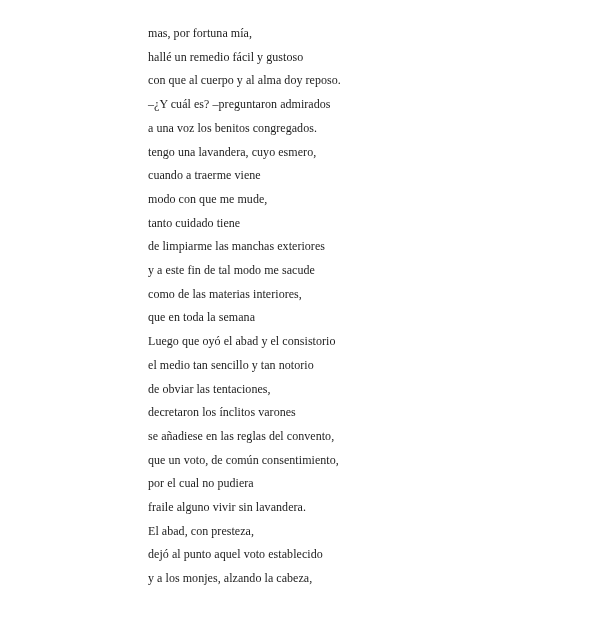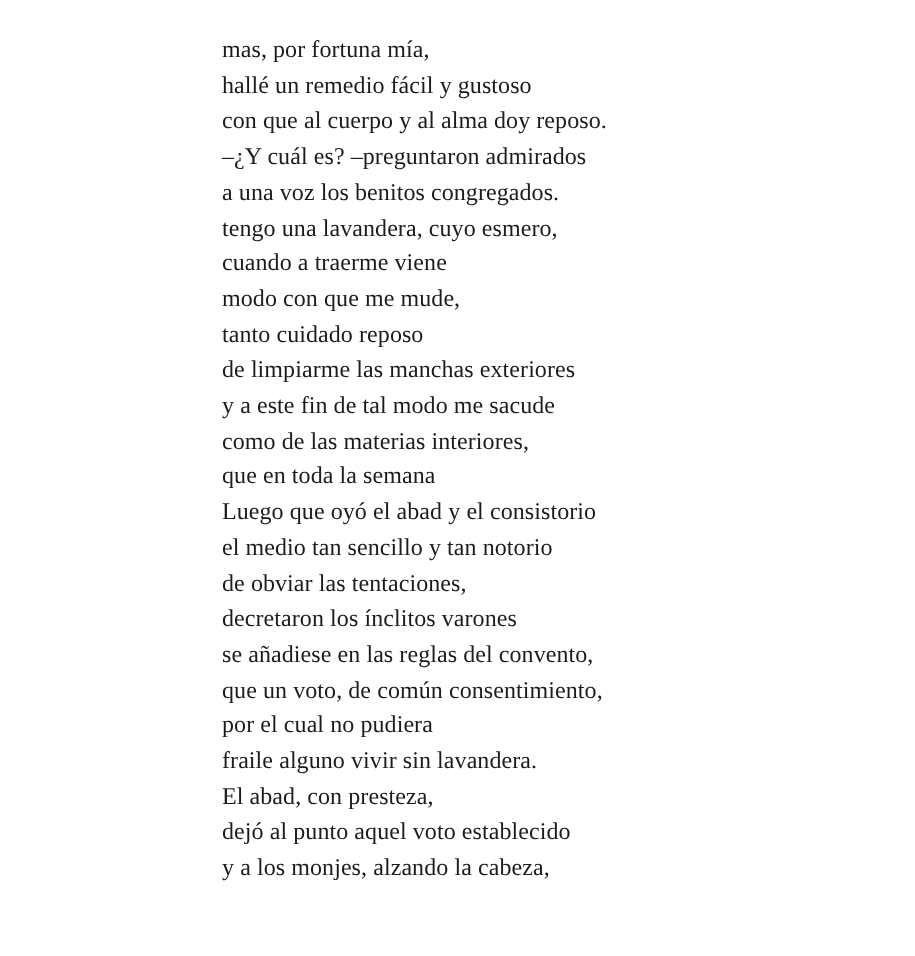--- a/index.html
+++ b/index.html
@@ -20,40 +20,40 @@
     height: 637px;
     box-sizing: border-box;
     padding: 22px 0 0 0;
   }
   .poem {
     margin: 0;
     padding: 0 40px 0 148px;
     list-style: none;
   }
   .line {
-    font-size: 16px;
+    font-size: 12px;
     line-height: 23.7px;
     white-space: pre-wrap;
     letter-spacing: 0.05px;
   }
 </style>
 </head>
 <body>
 
 <div class="page">
   <div class="poem">
     <div class="line">mas, por fortuna mía,</div>
     <div class="line">hallé un remedio fácil y gustoso</div>
     <div class="line">con que al cuerpo y al alma doy reposo.</div>
     <div class="line">–¿Y cuál es? –preguntaron admirados</div>
     <div class="line">a una voz los benitos congregados.</div>
     <div class="line">tengo una lavandera, cuyo esmero,</div>
     <div class="line">cuando a traerme viene</div>
     <div class="line">modo con que me mude,</div>
-    <div class="line">tanto cuidado reposo</div>
+    <div class="line">tanto cuidado tiene</div>
     <div class="line">de limpiarme las manchas exteriores</div>
     <div class="line">y a este fin de tal modo me sacude</div>
     <div class="line">como de las materias interiores,</div>
     <div class="line">que en toda la semana</div>
     <div class="line">Luego que oyó el abad y el consistorio</div>
     <div class="line">el medio tan sencillo y tan notorio</div>
     <div class="line">de obviar las tentaciones,</div>
     <div class="line">decretaron los ínclitos varones</div>
     <div class="line">se añadiese en las reglas del convento,</div>
     <div class="line">que un voto, de común consentimiento,</div>

